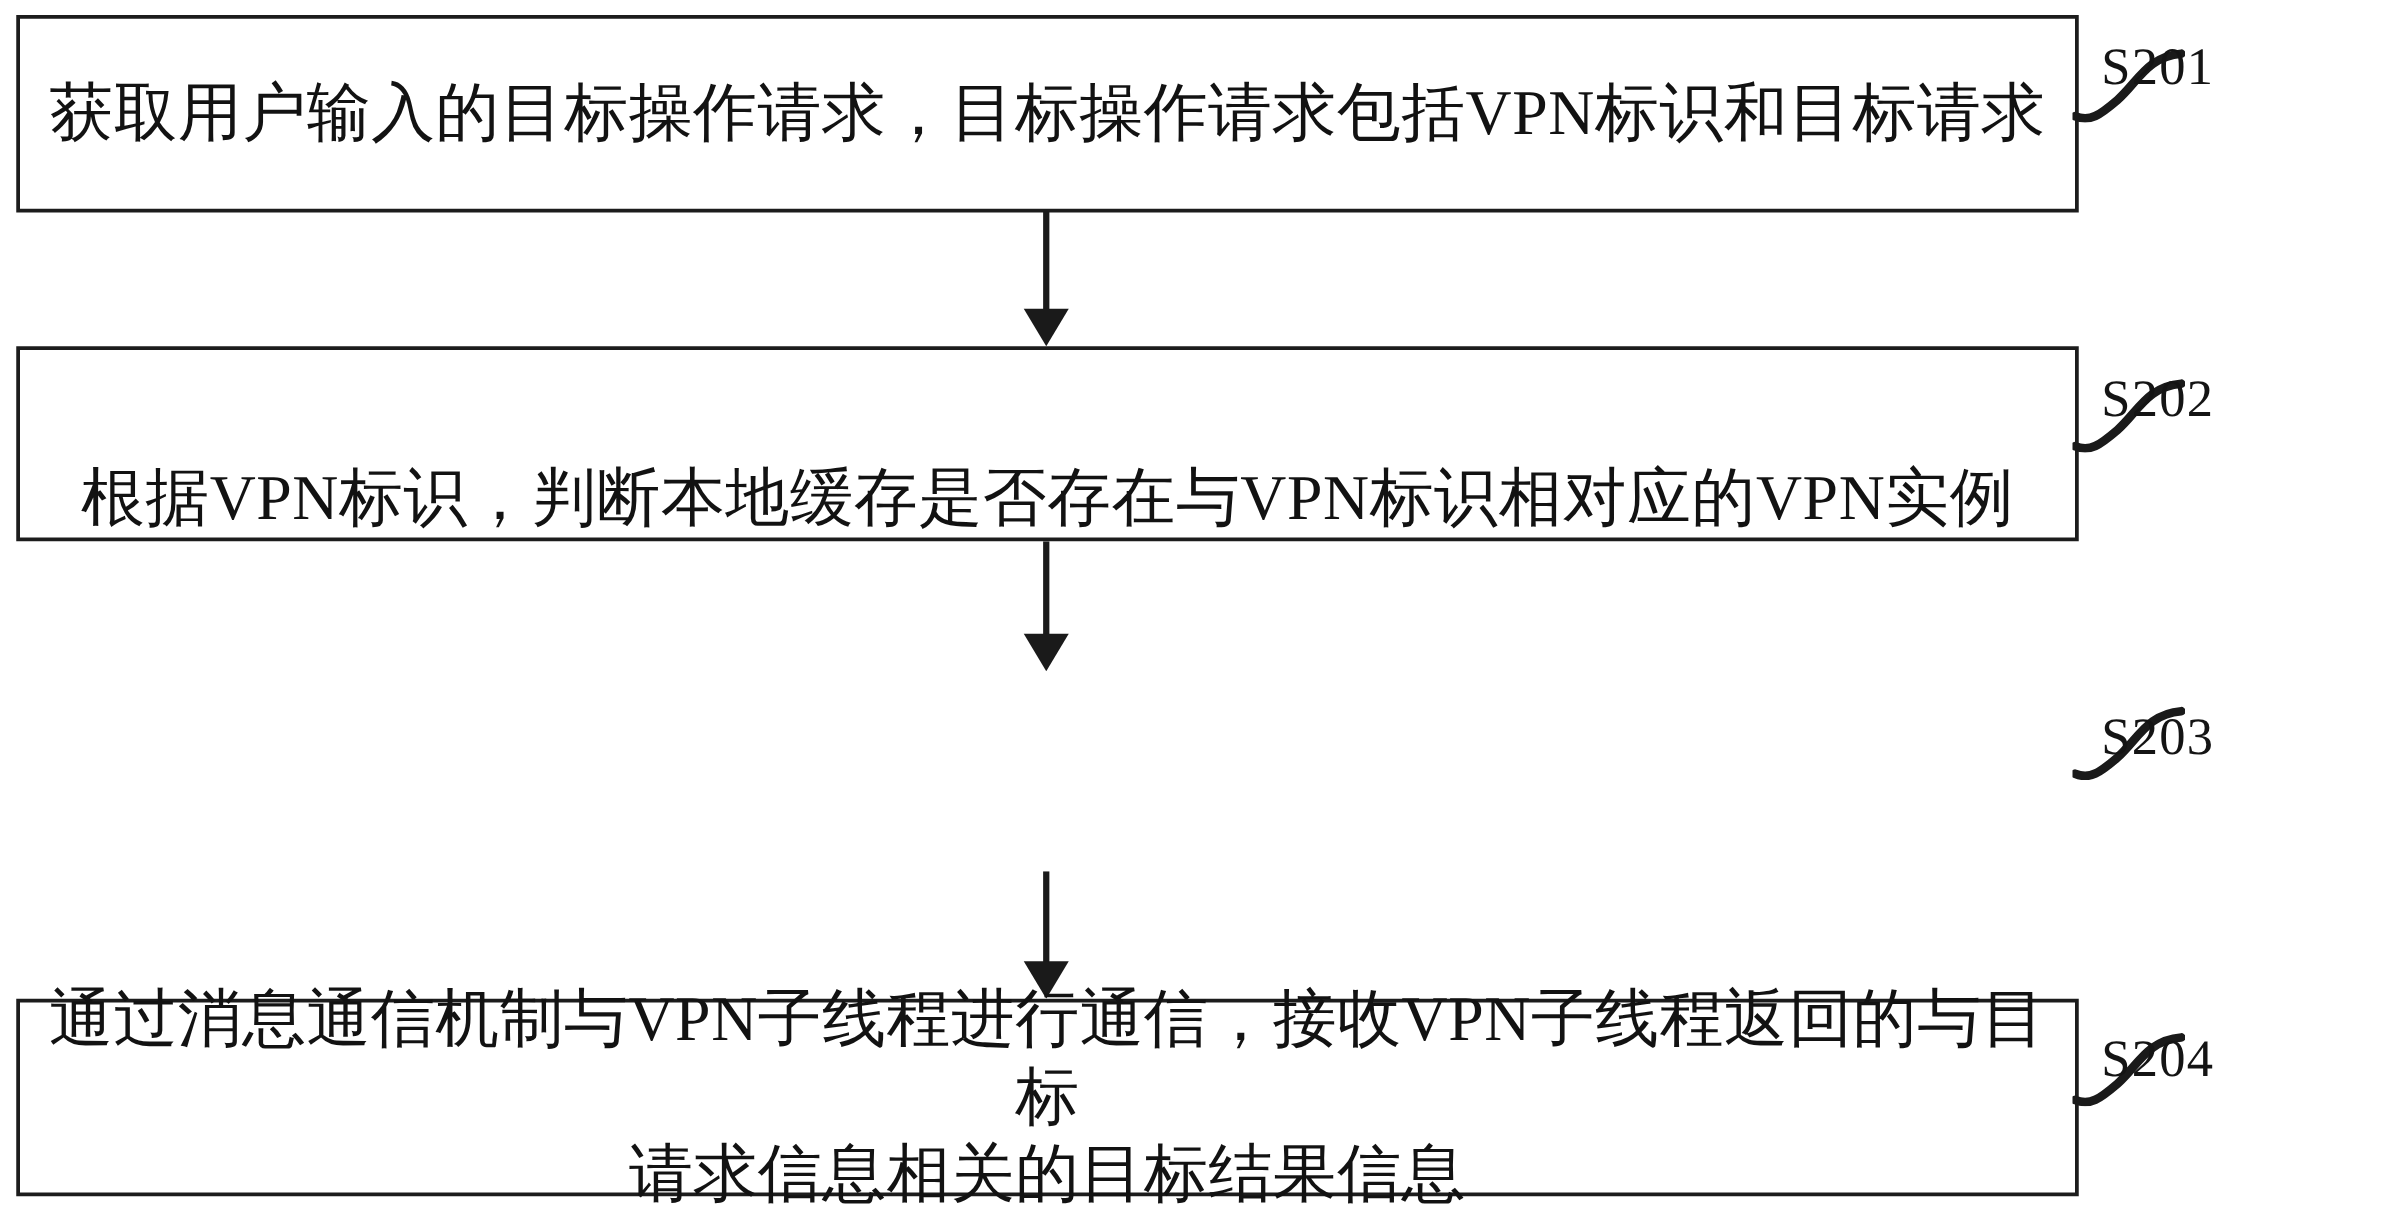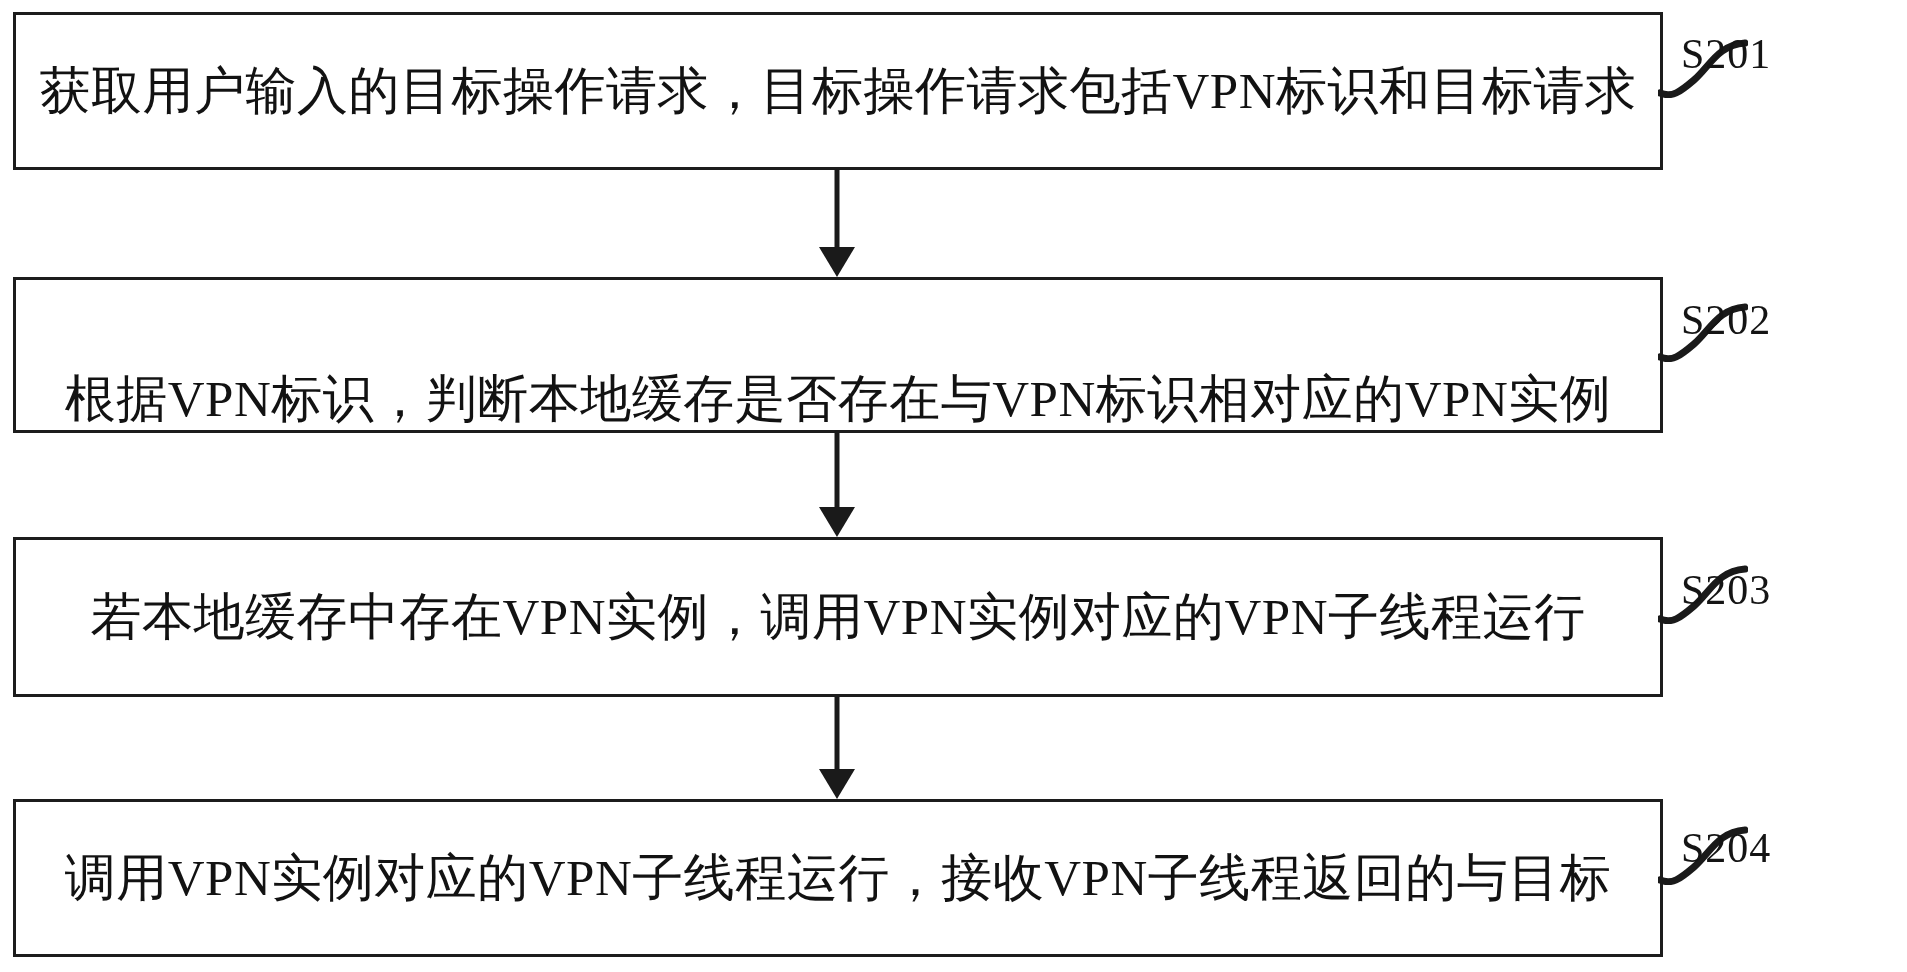--- a/index.html
+++ b/index.html
@@ -110,38 +110,34 @@
   <svg class="squiggle" id="squiggle-2" viewBox="0 0 90 62">
     <path d="M2,57 C14,62 22,56 36,44 C52,30 60,9 87,7" fill="none" stroke="#1a1a1a" stroke-width="7" stroke-linecap="round"></path>
   </svg>
   <div class="step-label" id="label-2">S202</div>
 
   <svg class="flow-arrow" id="arrow-2" viewBox="0 0 44 104">
     <rect x="19.5" y="0" width="5" height="78" fill="#1a1a1a"></rect>
     <polygon points="4,74 40,74 22,104" fill="#1a1a1a"></polygon>
   </svg>
 
-  <div class="box" id="box-3">
-    <div class="box-text">
-      <span class="tline">若本地缓存中存在VPN实例，调用VPN实例对应的VPN子线程运行</span>
-    </div>
-  </div>
   <svg class="squiggle" id="squiggle-3" viewBox="0 0 90 62">
     <path d="M2,57 C14,62 22,56 36,44 C52,30 60,9 87,7" fill="none" stroke="#1a1a1a" stroke-width="7" stroke-linecap="round"></path>
   </svg>
   <div class="step-label" id="label-3">S203</div>
 
   <svg class="flow-arrow" id="arrow-3" viewBox="0 0 44 102">
     <rect x="19.5" y="0" width="5" height="76" fill="#1a1a1a"></rect>
     <polygon points="4,72 40,72 22,102" fill="#1a1a1a"></polygon>
   </svg>
 
   <div class="box" id="box-4">
     <div class="box-text">
-      <span class="tline">调用VPN实例对应的VPN子线程运行，接收VPN子线程返回的与目标</span>
+      <span class="tline">通过消息通信机制与VPN子线程进行通信，接收VPN子线程返回的与目标</span>
+      <span class="tline">请求信息相关的目标结果信息</span>
     </div>
   </div>
   <svg class="squiggle" id="squiggle-4" viewBox="0 0 90 62">
     <path d="M2,57 C14,62 22,56 36,44 C52,30 60,9 87,7" fill="none" stroke="#1a1a1a" stroke-width="7" stroke-linecap="round"></path>
   </svg>
   <div class="step-label" id="label-4">S204</div>
 
 </div>
 
 </body></html>

